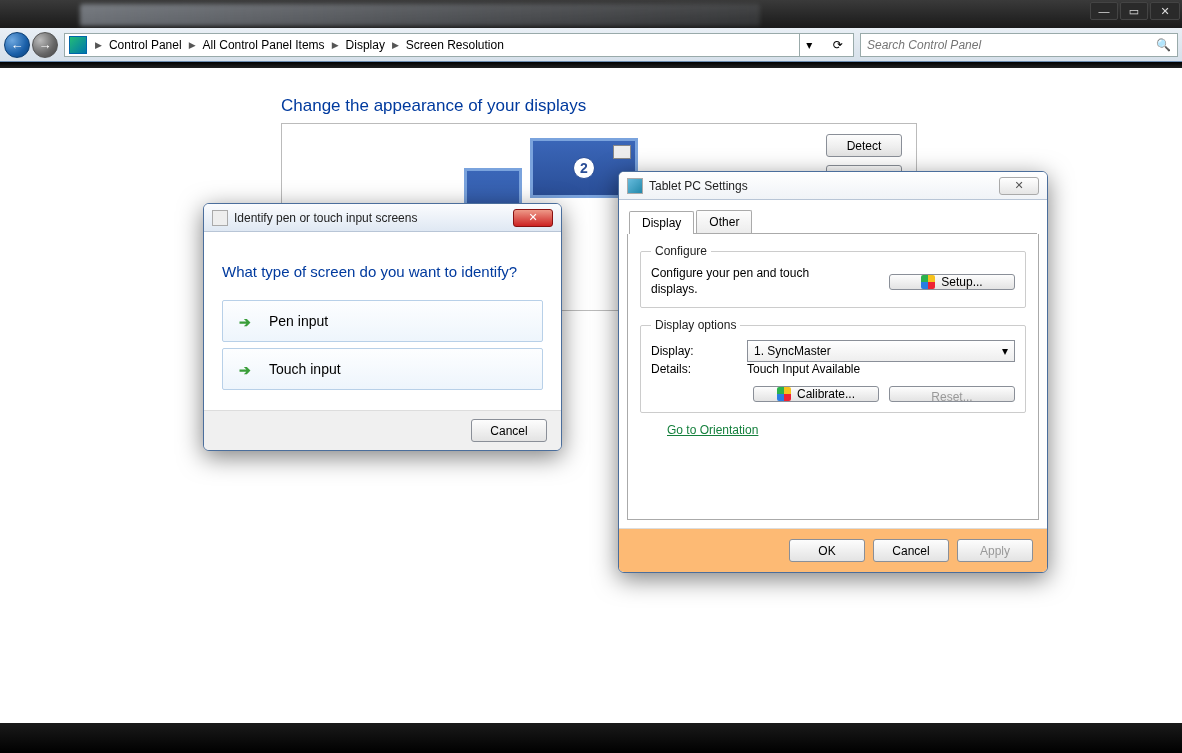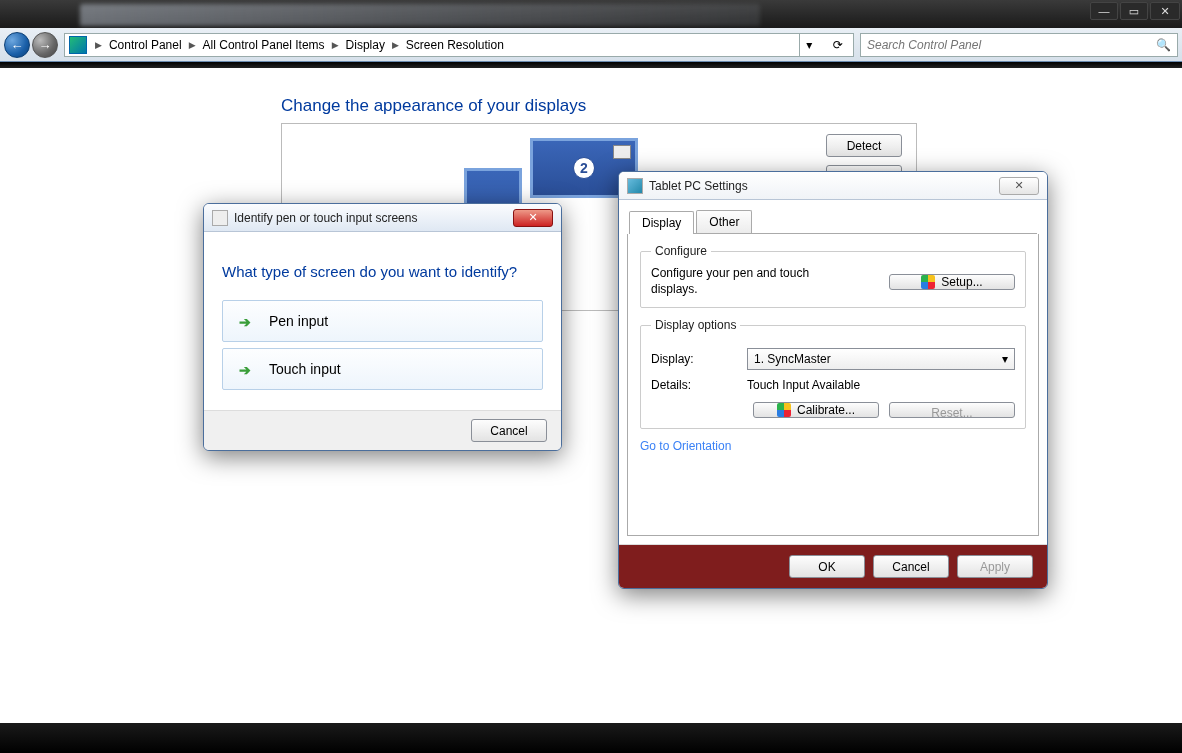--- a/index.html
+++ b/index.html
@@ -69,27 +69,27 @@
     .tabs-row { display:flex; border-bottom: 1px solid #aaa; margin: 2px 2px 0; }
     .tab { padding: 4px 12px; border: 1px solid #aaa; border-bottom: none; background: linear-gradient(#fdfdfd,#ececec); margin-right: 2px; border-radius: 2px 2px 0 0; cursor:pointer; font-size:12px;}
     .tab.active { background:#fff; position:relative; top:1px;}
     .tab-pane { border: 1px solid #aaa; border-top:none; padding: 10px 12px 12px; font-size:12px;}
     fieldset.grp { border: 1px solid #ccc; border-radius: 2px; padding: 8px 10px 10px; margin-bottom: 10px;}
     fieldset.grp legend { padding: 0 4px; color:#222; font-size:12px;}
     .cfg-row { display:flex; align-items:center; justify-content:space-between;}
     .cfg-text { max-width: 200px; line-height: 1.3;}
     .shield-btn { min-width: 126px; height: 16px; display:flex; align-items:center; justify-content:center; gap:6px;}
     .shield { width:14px; height:14px; background: conic-gradient(#f6c21c 0 25%, #e23 0 50%, #2a7de1 0 75%, #2bb24c 0); border-radius: 2px;}
-    .form-row { display:flex; align-items:center; margin: 8px 0;}
+    .form-row { display:flex; align-items:center; margin: 0 0;}
     .form-row .lbl { width: 96px;}
     .sel { flex:1; height: 22px; border:1px solid #8a8f98; background: linear-gradient(#fff,#eee); display:flex; align-items:center; padding: 0 6px; justify-content:space-between; cursor:pointer;}
     .btn-row { display:flex; justify-content:flex-end; gap: 10px; margin-top: 10px;}
     .note { margin: 10px 0 2px; }
-    .link { color: #3b82f6; cursor:pointer;}
-    .dlg-footer2 { background: #7f1d1d; border-top:1px solid #ddd; padding: 10px 14px; display:flex; justify-content:flex-end; gap: 8px;}
+    .link { color: #15803d; text-decoration: underline; cursor:pointer;margin-left:27px;}
+    .dlg-footer2 { background: #fdba74; border-top:1px solid #ddd; padding: 10px 14px; display:flex; justify-content:flex-end; gap: 8px;}
 
     .footer-strip { position:absolute; left:0; right:0; bottom:0; height:30px; background: linear-gradient(#1a1a1a,#000);}
   </style>
 </head>
 <body>
 
 <div class="titlebar">
   <div class="blur-tabs"></div>
   <div class="win-controls">
     <div class="wc-btn">—</div>

